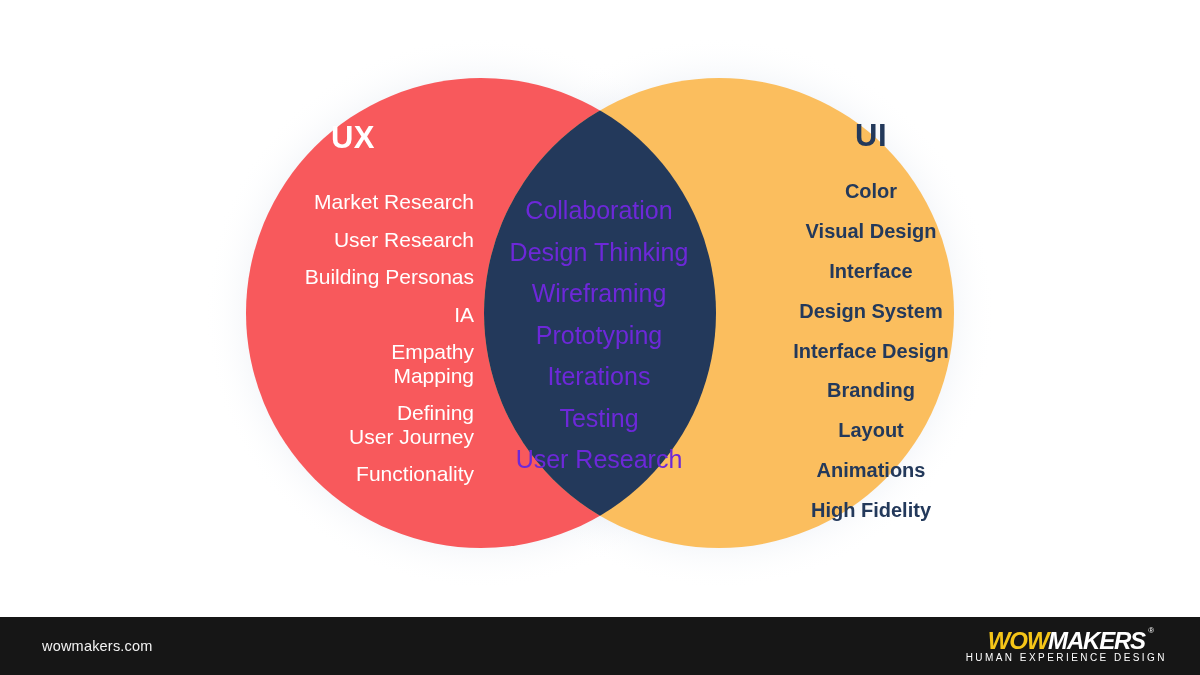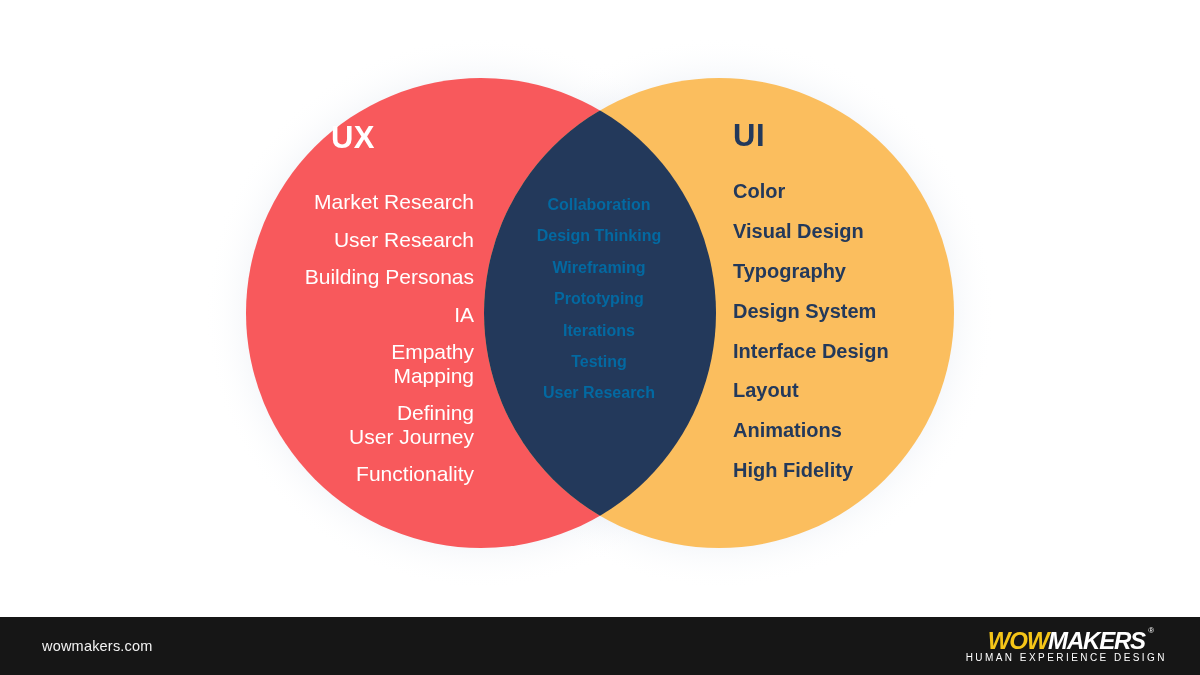--- a/index.html
+++ b/index.html
@@ -79,24 +79,24 @@
   #ux-list li {
     font-size: 21px;
     color: #ffffff;
     line-height: 1.12;
     margin-bottom: 14px;
     white-space: pre-line;
   }
 
   
   #ui-group {
-    left: 733px;
+    left: 756px;
     top: 118px;
     width: 230px;
-    text-align: left;
+    text-align: center;
   }
   #ui-heading {
     font-size: 31px;
     font-weight: bold;
     color: #23395b;
     letter-spacing: 0.5px;
     margin: 0 0 26px 0;
   }
   #ui-list {
     list-style: none;
@@ -117,26 +117,25 @@
     top: 196px;
     width: 214px;
     text-align: center;
   }
   #center-list {
     list-style: none;
     margin: 0;
     padding: 0;
   }
   #center-list li {
-    font-size: 16px;
-    color: #0369a1;
+    font-size: 25px;
+    color: #6d28d9;
     line-height: 1.12;
     margin-bottom: 13.5px;
     white-space: nowrap;
-    font-weight: bold;
   }
 
   
   #footer {
     position: absolute;
     left: 0;
     top: 617px;
     width: 1200px;
     height: 58px;
     background: #161616;
@@ -242,23 +241,24 @@
           <li>Testing</li>
           <li>User Research</li>
         </ul>
       </div>
 
       <div class="group" id="ui-group">
         <div id="ui-heading">UI</div>
         <ul id="ui-list">
           <li>Color</li>
           <li>Visual Design</li>
-          <li>Typography</li>
+          <li>Interface</li>
           <li>Design System</li>
           <li>Interface Design</li>
+          <li>Branding</li>
           <li>Layout</li>
           <li>Animations</li>
           <li>High Fidelity</li>
         </ul>
       </div>
 
     </div>
   </div>
 
   <div id="footer">

